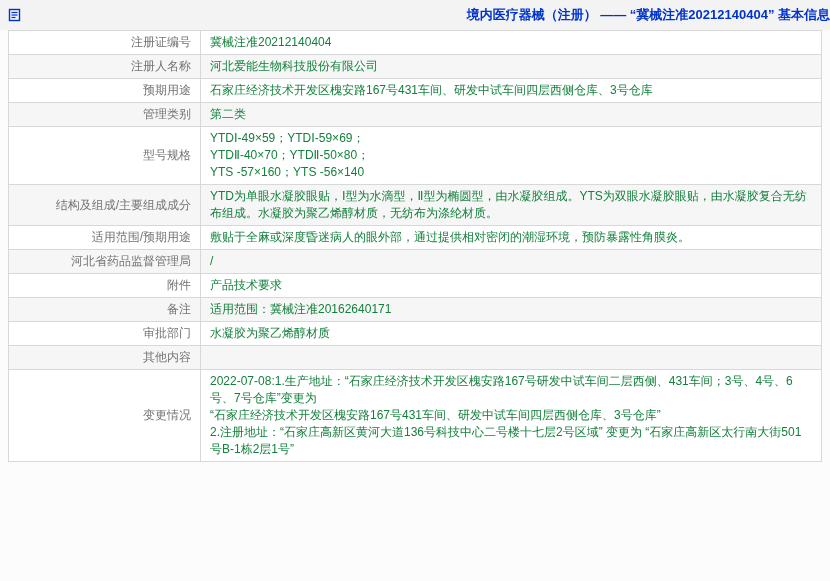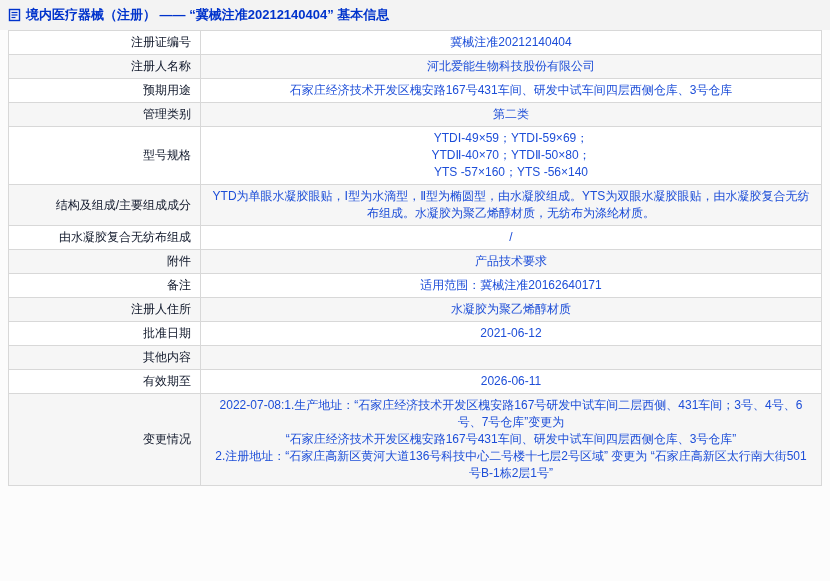--- a/index.html
+++ b/index.html
@@ -9,24 +9,25 @@
     overflow: hidden;
     background: #fcfcfc;
     font-family: "Liberation Sans", "DejaVu Sans", sans-serif;
     font-size: 12px;
     color: #333;
   }
   .page { width: 830px; height: 581px; }
   .header {
     display: flex;
     align-items: center;
-    gap: 5px;
+    gap: 21px;
     height: 30px;
     padding: 0 0 0 8px;
     background: #f3f3f3;
+    justify-content: space-between;
   }
   .doc-icon { display: inline-flex; align-items: center; }
   .title {
     font-size: 13px;
     font-weight: bold;
     color: #0033cc;
   }
   .info-table {
     width: 814px;
     margin: 0 8px;
@@ -38,25 +39,25 @@
   .info-table td {
     border: 1px solid #d8d8d8;
     padding: 3px 9px;
     line-height: 17px;
     vertical-align: middle;
     word-break: break-all;
   }
   .label-cell {
     width: 192px;
     text-align: right;
-    color: #0f172a;
+    color: #737373;
   }
   .value-cell {
-    text-align: center;
-    color: #1d4ed8;
+    text-align: left;
+    color: #15803d;
     white-space: pre-line;
   }
 </style>
 </head>
 <body>
 
 <div class="page">
   <div class="header">
     <span class="doc-icon">
       <svg width="13" height="14" viewBox="0 0 13 14">
@@ -91,46 +92,42 @@
           <td class="label-cell"><span>型号规格</span></td>
           <td class="value-cell">YTDⅠ-49×59；YTDⅠ-59×69；
 YTDⅡ-40×70；YTDⅡ-50×80；
 YTS -57×160；YTS -56×140</td>
         </tr>
         <tr>
           <td class="label-cell"><span>结构及组成/主要组成成分</span></td>
           <td class="value-cell">YTD为单眼水凝胶眼贴，Ⅰ型为水滴型，Ⅱ型为椭圆型，由水凝胶组成。YTS为双眼水凝胶眼贴，由水凝胶复合无纺布组成。水凝胶为聚乙烯醇材质，无纺布为涤纶材质。</td>
         </tr>
         <tr>
-          <td class="label-cell"><span>由水凝胶复合无纺布组成</span></td>
+          <td class="label-cell"><span>适用范围/预期用途</span></td>
+          <td class="value-cell">敷贴于全麻或深度昏迷病人的眼外部，通过提供相对密闭的潮湿环境，预防暴露性角膜炎。</td>
+        </tr>
+        <tr>
+          <td class="label-cell"><span>河北省药品监督管理局</span></td>
           <td class="value-cell">/</td>
         </tr>
         <tr>
           <td class="label-cell"><span>附件</span></td>
           <td class="value-cell">产品技术要求</td>
         </tr>
         <tr>
           <td class="label-cell"><span>备注</span></td>
           <td class="value-cell">适用范围：冀械注准20162640171</td>
         </tr>
         <tr>
-          <td class="label-cell"><span>注册人住所</span></td>
+          <td class="label-cell"><span>审批部门</span></td>
           <td class="value-cell">水凝胶为聚乙烯醇材质</td>
-        </tr>
-        <tr>
-          <td class="label-cell"><span>批准日期</span></td>
-          <td class="value-cell">2021-06-12</td>
         </tr>
         <tr>
           <td class="label-cell"><span>其他内容</span></td>
           <td class="value-cell"></td>
-        </tr>
-        <tr>
-          <td class="label-cell"><span>有效期至</span></td>
-          <td class="value-cell">2026-06-11</td>
         </tr>
         <tr>
           <td class="label-cell"><span>变更情况</span></td>
           <td class="value-cell">2022-07-08:1.生产地址：“石家庄经济技术开发区槐安路167号研发中试车间二层西侧、431车间；3号、4号、6号、7号仓库”变更为
 “石家庄经济技术开发区槐安路167号431车间、研发中试车间四层西侧仓库、3号仓库”
 2.注册地址：“石家庄高新区黄河大道136号科技中心二号楼十七层2号区域” 变更为 “石家庄高新区太行南大街501号B-1栋2层1号”</td>
         </tr>
       </tbody>
   </table>
 </div>

